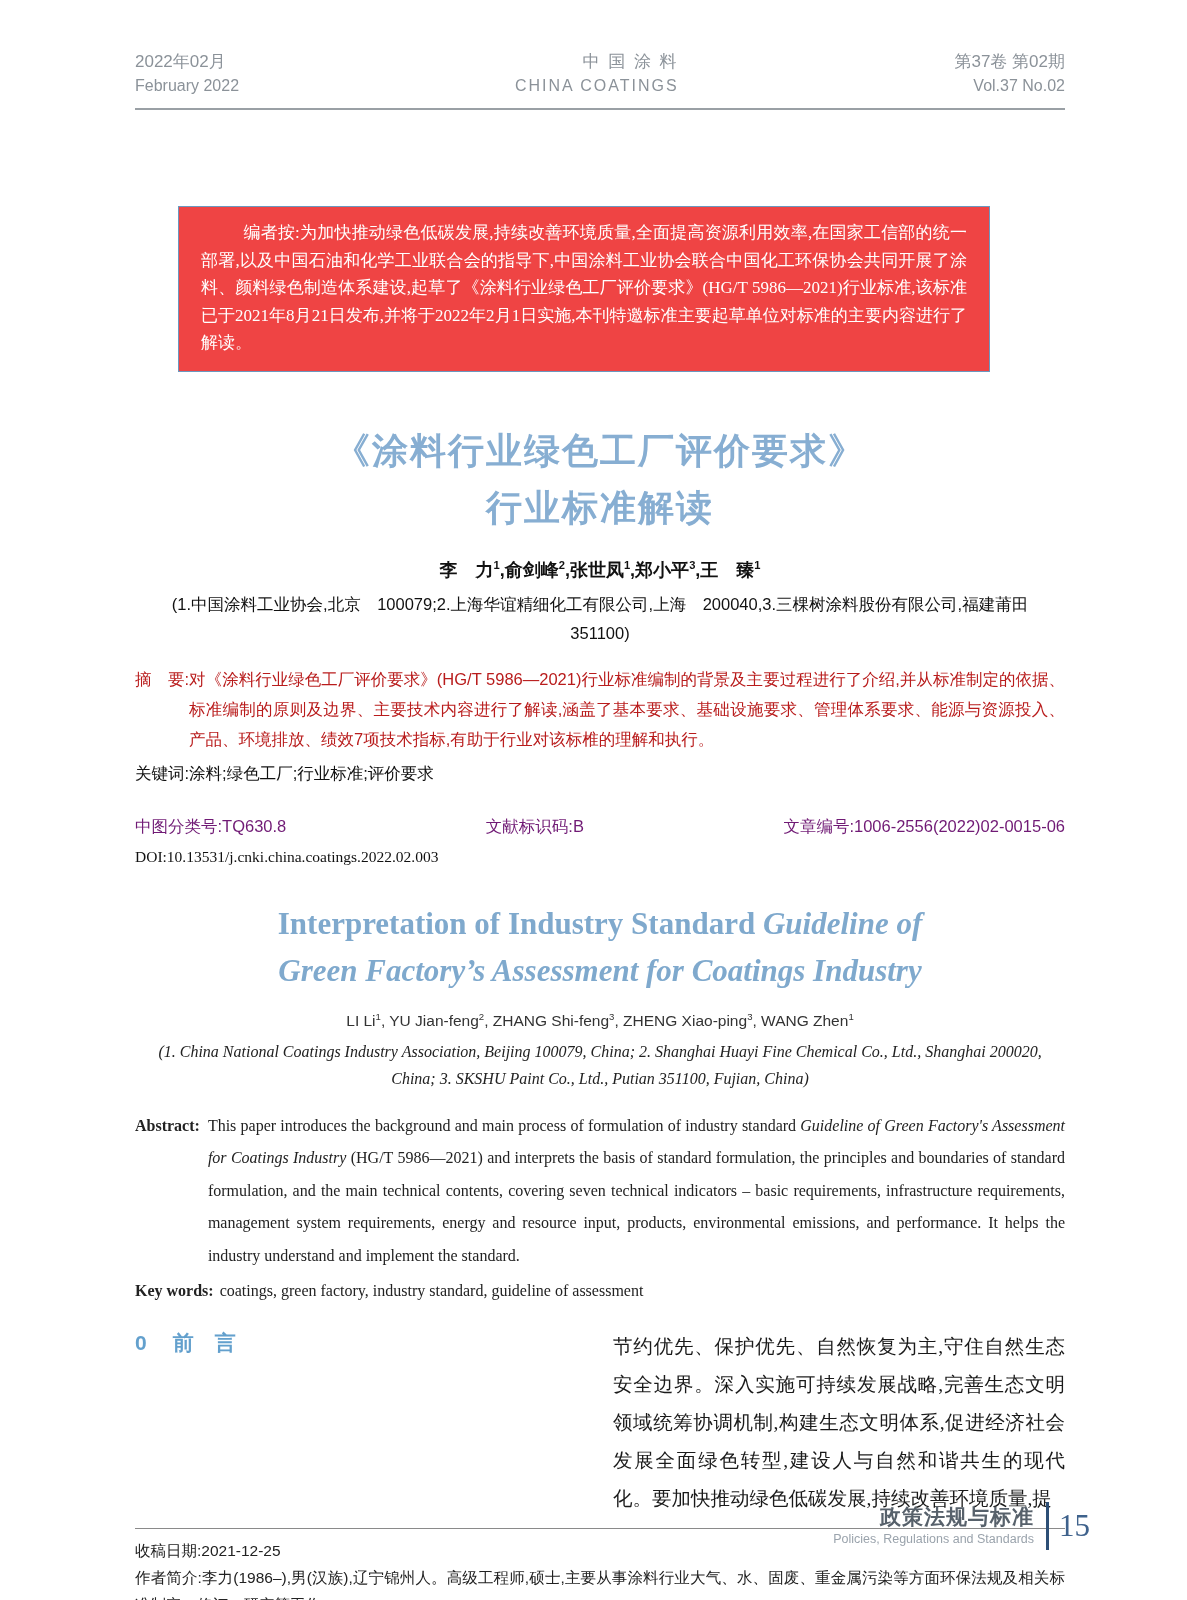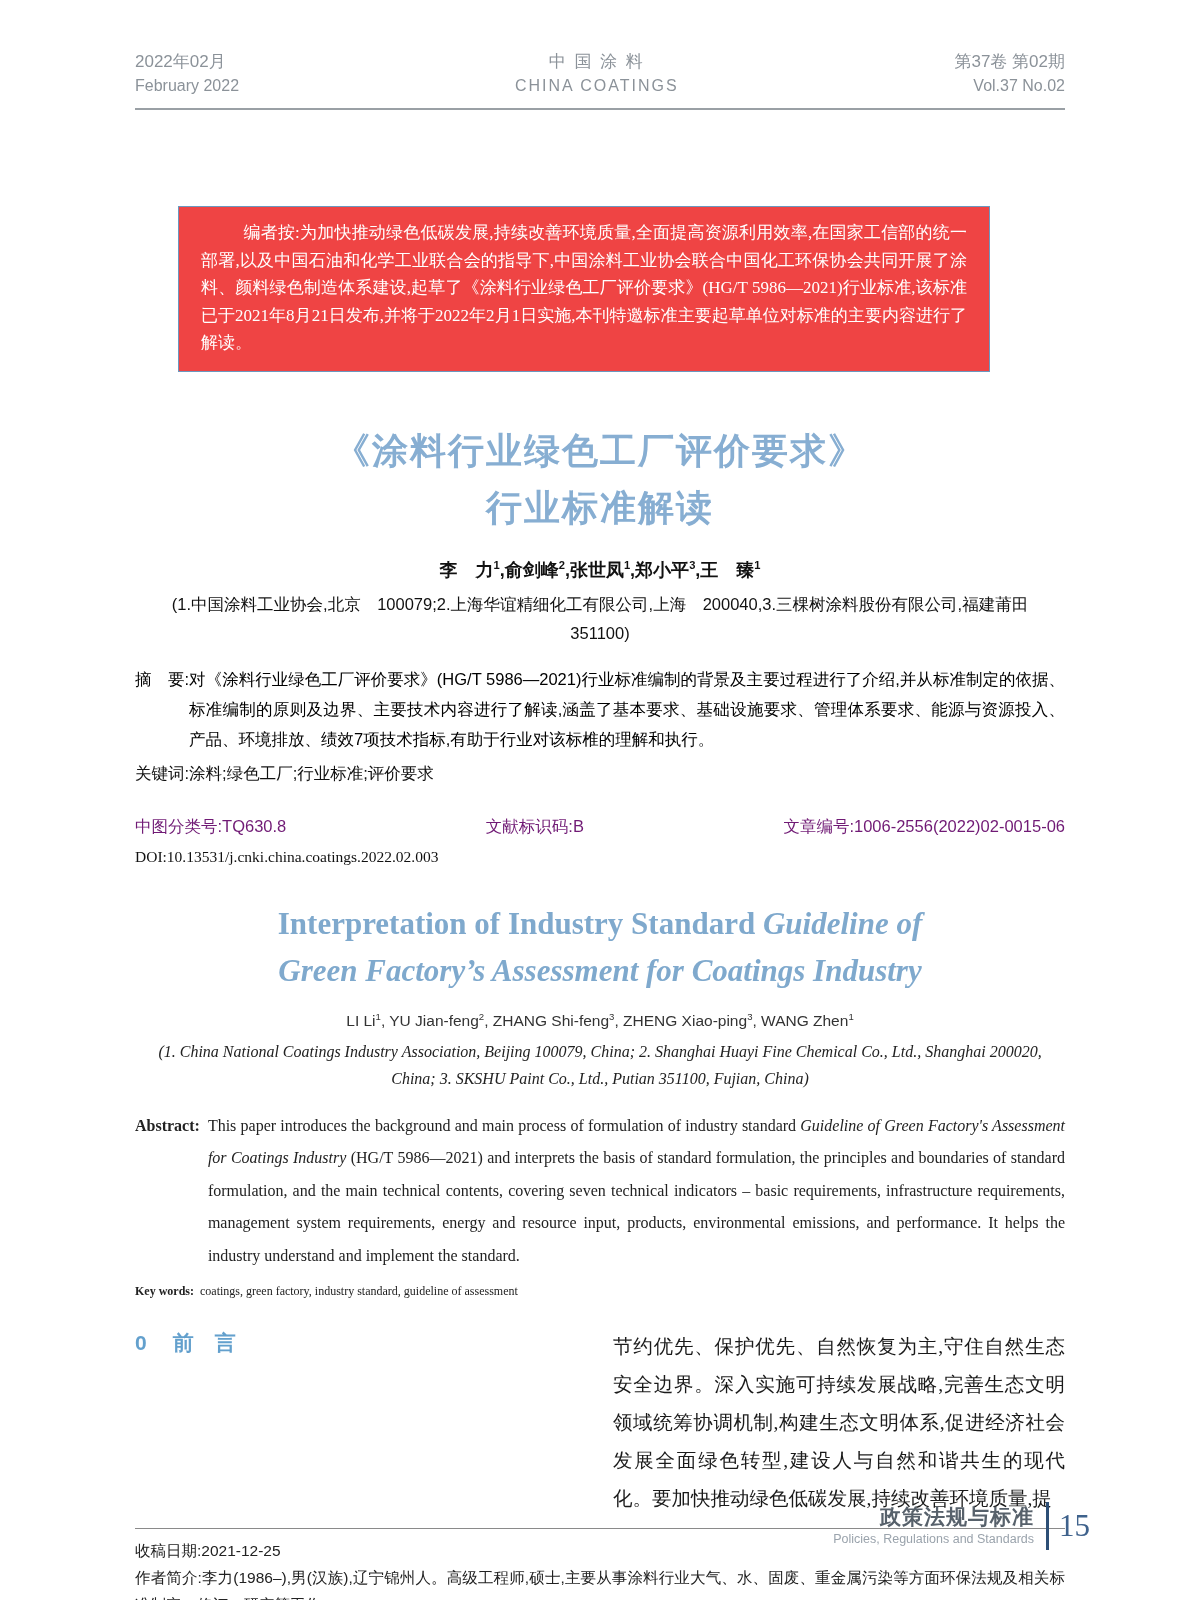--- a/index.html
+++ b/index.html
@@ -7,21 +7,21 @@
     position:relative;width:1187px;height:1600px;background:#ffffff;overflow:hidden;
     font-family:"Liberation Sans",sans-serif;color:#222;
   }
   .content{padding:50px 122px 0 135px;}
 
   
   .masthead{display:flex;justify-content:space-between;align-items:flex-end;
     border-bottom:2px solid #9aa0a5;padding-bottom:10px;color:#8b9299;}
   .mh-col{line-height:24px;font-size:17px;}
   .mh-col .en{font-size:16px;}
-  .mh-col.center{text-align:center;letter-spacing:2px;}
+  .mh-col.center{text-align:right;letter-spacing:2px;}
   .mh-col.right{text-align:right;}
 
   
   .editor-note{
     margin:96px 0 0 43px;width:812px;box-sizing:border-box;
     background:#ef4444;border:1px solid #6b98bf;
     padding:12px 22px 14px 22px;
   }
   .editor-note p{
     margin:0;color:#ffffff;font-size:17px;line-height:27.5px;
@@ -32,21 +32,21 @@
   .title-cn{margin:50px 0 0 0;text-align:center;color:#87aed2;font-weight:bold;
     font-size:36px;line-height:57px;letter-spacing:2px;}
   .title-cn .line{display:block;}
 
   .authors-cn{margin:22px 0 0 0;text-align:center;font-size:18px;font-weight:bold;color:#111;}
   .affil-cn{margin:8px 20px 0 20px;text-align:center;font-size:16.5px;line-height:29px;color:#111;}
 
   sup{font-size:0.62em;vertical-align:super;line-height:0;}
 
   
-  .abstract-cn{display:flex;margin-top:16px;font-size:16.5px;line-height:30px;color:#000000;}
+  .abstract-cn{display:flex;margin-top:16px;font-size:16.5px;line-height:30px;color:#b91c1c;}
   .abstract-cn .label{flex:none;white-space:pre;}
   .abstract-cn .text{flex:1;margin:0;text-align:justify;}
   .keywords-cn{margin:4px 0 0 0;font-size:16.5px;line-height:30px;color:#111;}
 
   .meta-row{display:flex;justify-content:space-between;margin-top:28px;font-size:16.5px;color:#701a75;}
   .doi{margin:10px 0 0 0;font-family:"Liberation Serif",serif;font-size:15.5px;color:#111;}
 
   
   .title-en{margin:34px 0 0 0;text-align:center;color:#7fa9cd;font-weight:bold;
     font-family:"Liberation Serif",serif;font-size:31px;line-height:47px;}
@@ -54,21 +54,21 @@
   .it{font-style:italic;}
 
   .authors-en{margin:18px 0 0 0;text-align:center;font-size:15.5px;color:#333;}
   .affil-en{margin:8px 0 0 0;text-align:center;font-family:"Liberation Serif",serif;
     font-style:italic;font-size:16px;line-height:27px;color:#222;}
 
   .abstract-en{display:flex;margin-top:18px;font-family:"Liberation Serif",serif;
     font-size:16px;line-height:32.5px;color:#222;}
   .abstract-en .label{flex:none;font-weight:bold;white-space:pre;margin-right:8px;}
   .abstract-en .text{flex:1;margin:0;text-align:justify;}
-  .keywords-en{margin:4px 0 0 0;font-family:"Liberation Serif",serif;font-size:12px;line-height:30px;color:#222;}
+  .keywords-en{margin:4px 0 0 0;font-family:"Liberation Serif",serif;font-size:16px;line-height:30px;color:#222;}
   .keywords-en .label{font-weight:bold;margin-right:6px;}
 
   
   .columns{display:flex;gap:26px;margin-top:22px;}
   .col{flex:1;min-width:0;}
   .sec-head{margin:0 0 22px 0;color:#63a0cd;font-size:21px;font-weight:bold;line-height:30px;}
   .sec-head .sec-title{margin-left:26px;}
   .body-para{margin:0;font-family:"Liberation Serif",serif;font-size:19.5px;
     line-height:38px;text-align:justify;color:#1a1a1a;}
   .body-para.indent{text-indent:2em;}

